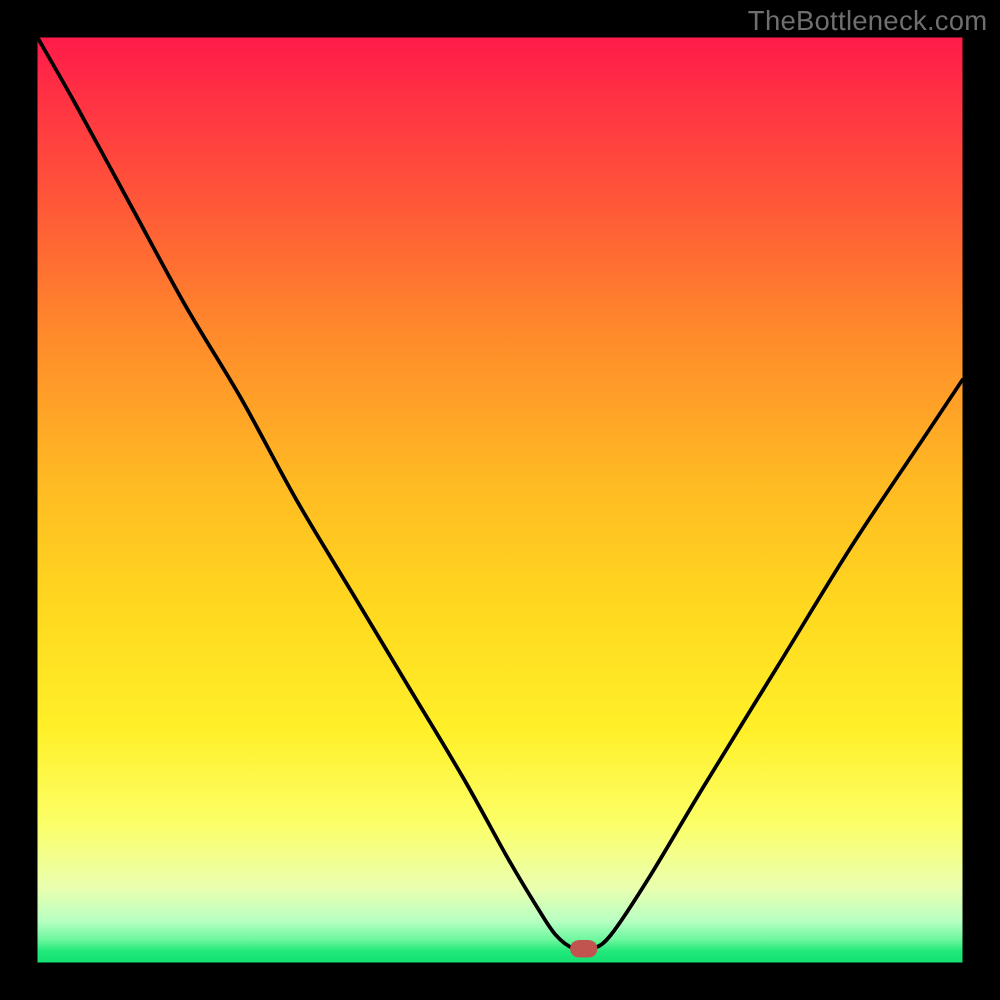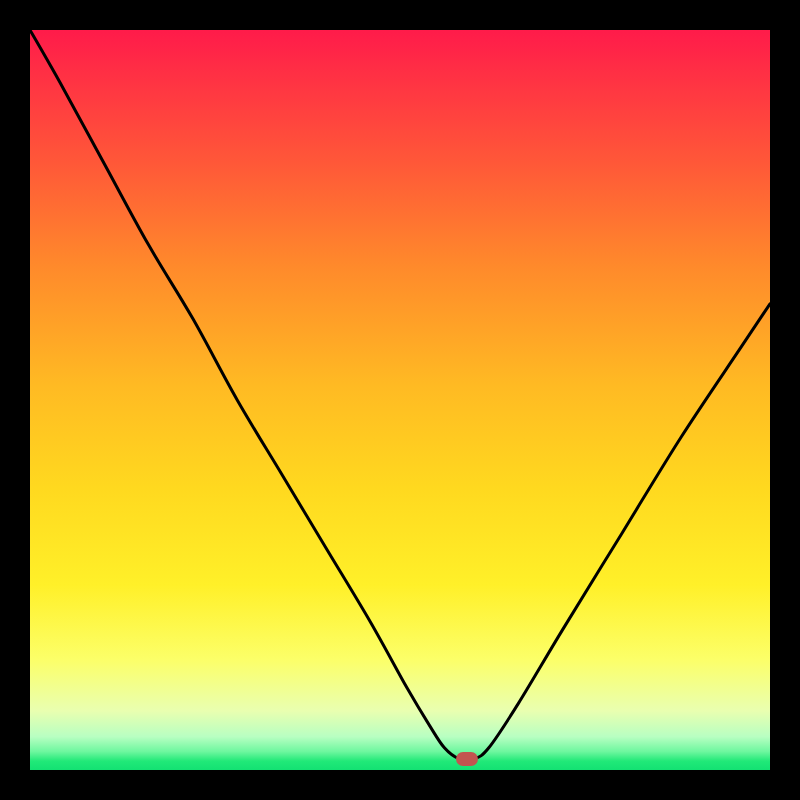--- a/index.html
+++ b/index.html
@@ -64,20 +64,21 @@
     height: 14px;
     background: #c25450;
     border-radius: 7px;
     transform: translate(-50%, -50%);
   }
 </style>
 </head>
 <body>
 
 <div class="frame">
+  <div class="watermark">TheBottleneck.com</div>
 
   <div class="plot">
     <svg class="curve" viewBox="0 0 740 740" preserveAspectRatio="none">
       <path id="curve-path" fill="none" stroke="#000" stroke-width="3" stroke-linecap="round" stroke-linejoin="round" d="M 0.00 0.00 C 4.93 8.63, 17.27 29.60, 29.60 51.80 C 41.93 74.00, 59.20 106.07, 74.00 133.20 C 88.80 160.33, 103.60 188.70, 118.40 214.60 C 133.20 240.50, 148.00 262.70, 162.80 288.60 C 177.60 314.50, 192.40 344.10, 207.20 370.00 C 222.00 395.90, 236.80 419.33, 251.60 444.00 C 266.40 468.67, 281.20 493.33, 296.00 518.00 C 310.80 542.67, 326.83 568.57, 340.40 592.00 C 353.97 615.43, 367.53 641.33, 377.40 658.60 C 387.27 675.87, 393.43 685.73, 399.60 695.60 C 405.77 705.47, 409.47 712.25, 414.40 717.80 C 419.33 723.35, 424.27 727.05, 429.20 728.90 C 434.13 730.75, 439.07 730.75, 444.00 728.90 C 448.93 727.05, 451.40 727.05, 458.80 717.80 C 466.20 708.55, 476.07 693.13, 488.40 673.40 C 500.73 653.67, 515.53 627.77, 532.80 599.40 C 550.07 571.03, 572.27 535.27, 592.00 503.20 C 611.73 471.13, 631.47 437.83, 651.20 407.00 C 670.93 376.17, 695.60 340.40, 710.40 318.20 C 725.20 296.00, 735.07 281.20, 740.00 273.80"></path>
     </svg>
     <div id="marker" class="marker" style="left: 436.6px; top: 728.9px; background: rgb(194, 84, 80);"></div>
   </div>
 </div>
 
 </body></html>

